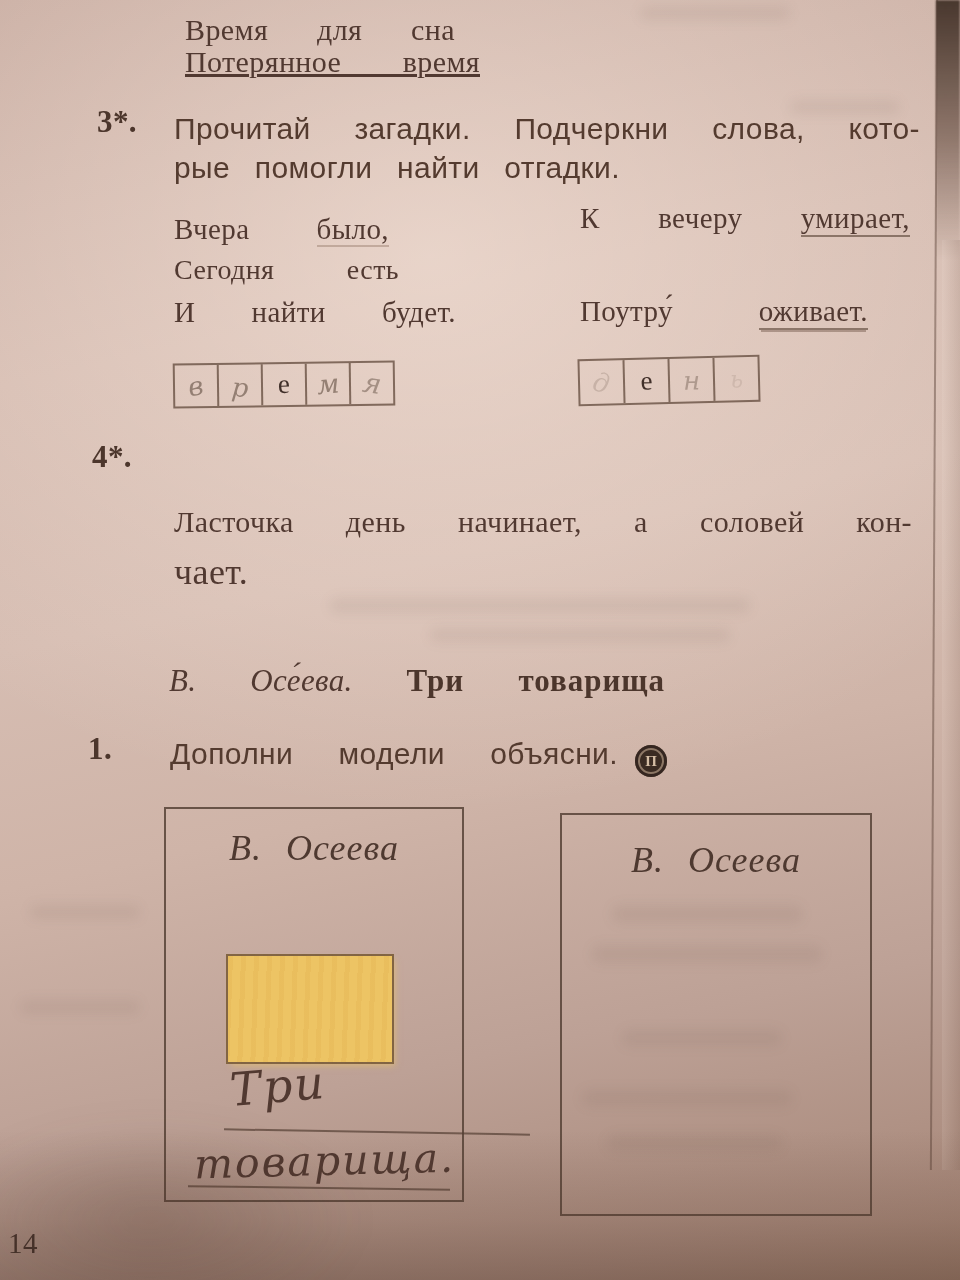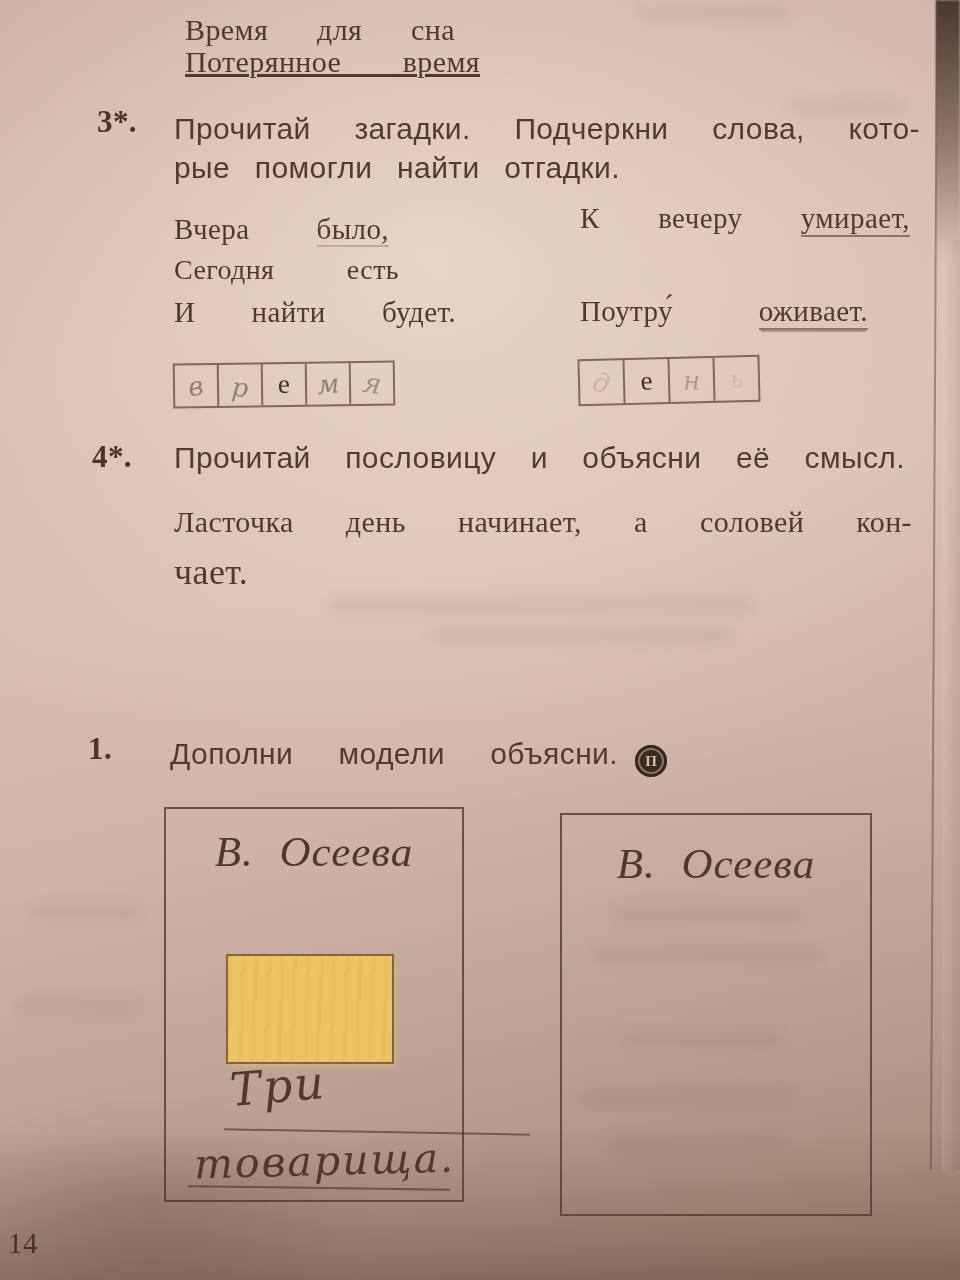--- a/index.html
+++ b/index.html
@@ -19,21 +19,21 @@
   .u{border-bottom:2px solid rgba(96,74,60,.65);padding-bottom:1px;}
   .u-double{box-shadow:0 4px 0 -2px rgba(110,85,70,.45);}
   .u-faint{border-bottom:2px solid rgba(125,98,80,.35);}
   .abox{position:absolute;display:flex;border:2px solid rgba(104,80,66,.8);}
   .cell{display:flex;align-items:center;justify-content:center;border-left:2px solid rgba(104,80,66,.8);}
   .cell:first-child{border-left:none;}
   .pencil{font-family:"DejaVu Serif",serif;font-style:italic;color:rgba(100,80,68,.62);}
   .printed{font-family:"Liberation Serif",serif;color:#41302a;}
   .cover{position:absolute;border:2px solid rgba(86,66,54,.85);}
   .cover-author{position:absolute;width:100%;text-align:center;font-style:italic;
-    font-family:"Liberation Serif",serif;font-size:43px;color:#4e3930;word-spacing:14px;letter-spacing:1px;}
+    font-family:"Liberation Serif",serif;font-size:36px;color:#4e3930;word-spacing:14px;letter-spacing:1px;}
   .hand{position:absolute;font-family:"DejaVu Serif",serif;font-style:italic;color:#55413
 8;letter-spacing:2px;}
   .wline{position:absolute;height:2px;background:rgba(84,63,51,.7);}
   .ghost{position:absolute;background:rgba(104,76,62,.09);filter:blur(6px);border-radius:8px;}
   .icon-circle{position:absolute;width:32px;height:32px;border-radius:50%;
     background:#3a2b22;box-shadow:inset 0 0 0 3px #352620, inset 0 0 0 5px rgba(208,182,156,.55);
     display:flex;align-items:center;justify-content:center;}
   .icon-circle span{font-family:"Liberation Serif",serif;font-weight:bold;font-size:15px;color:#d4bda4;}
 </style>
 </head>
@@ -91,24 +91,28 @@
       </div>
     <div class="cell" style="width:43px;">
       <span class="pencil" style="font-size:26px;opacity:.65;">н</span>
       </div>
     <div class="cell" style="width:43px;">
       <span class="pencil" style="font-size:24px;opacity:.22;">ь</span>
       </div>
   </div>
 
   <div class="line num" style="left:92px;top:438px;font-size:31px;">4*.</div>
-  <div class="line sans j" style="left:174px;top:440px;width:731px;font-size:30px;">Прочитай пословицу и объясни её смысл.</div>
   <div class="line serif j" style="left:174px;top:504px;width:738px;font-size:30px;">Ласточка день начинает, а соловей кон-</div>
   <div class="line serif" style="left:174px;top:551px;font-size:36px;">чает.</div>
 
+  <div class="line j" style="left:169px;top:662px;width:496px;font-size:31px;">
+    <span style="font-style:italic;font-family:'Liberation Serif',serif;color:#52
+3c31;">В. Осе́ева.</span>
+    <span style="font-weight:bold;font-family:'Liberation Serif',serif;color:#4c362c;letter-spacing:1px;">Три товарища</span>
+  </div>
 
   <div class="line num" style="left:88px;top:730px;font-size:31px;">1.</div>
   <div class="line sans j" style="left:170px;top:736px;width:448px;font-size:30px;">Дополни модели объясни.</div>
   <div class="icon-circle" style="left:635px;top:745px;">
     <span>П</span>
   </div>
 
   <div class="cover" style="left:164px;top:807px;width:296px;height:391px;">
     <div class="cover-author" style="top:18px;">В. Осеева</div>
     <div style="position:absolute;left:60px;top:145px;width:164px;height:106px;border:2px solid rgba(102,78,60,.8);

